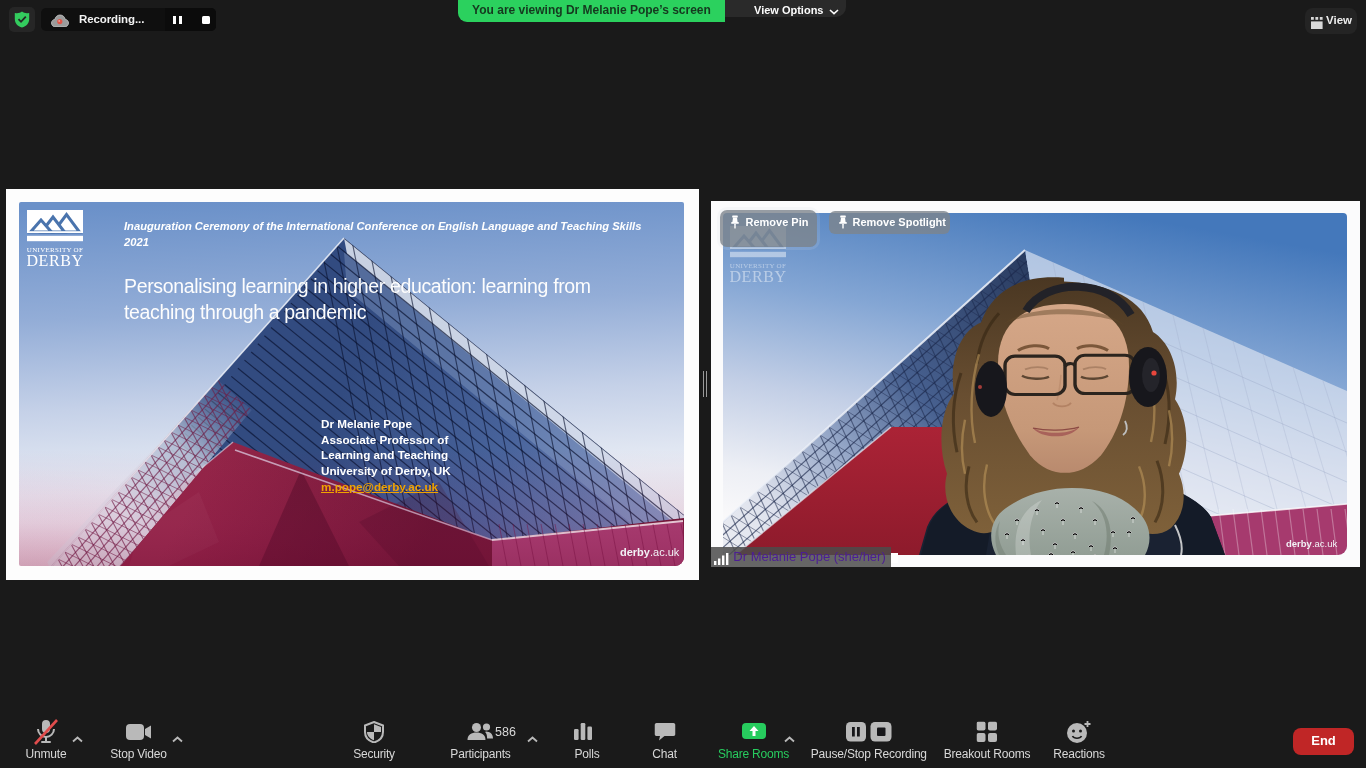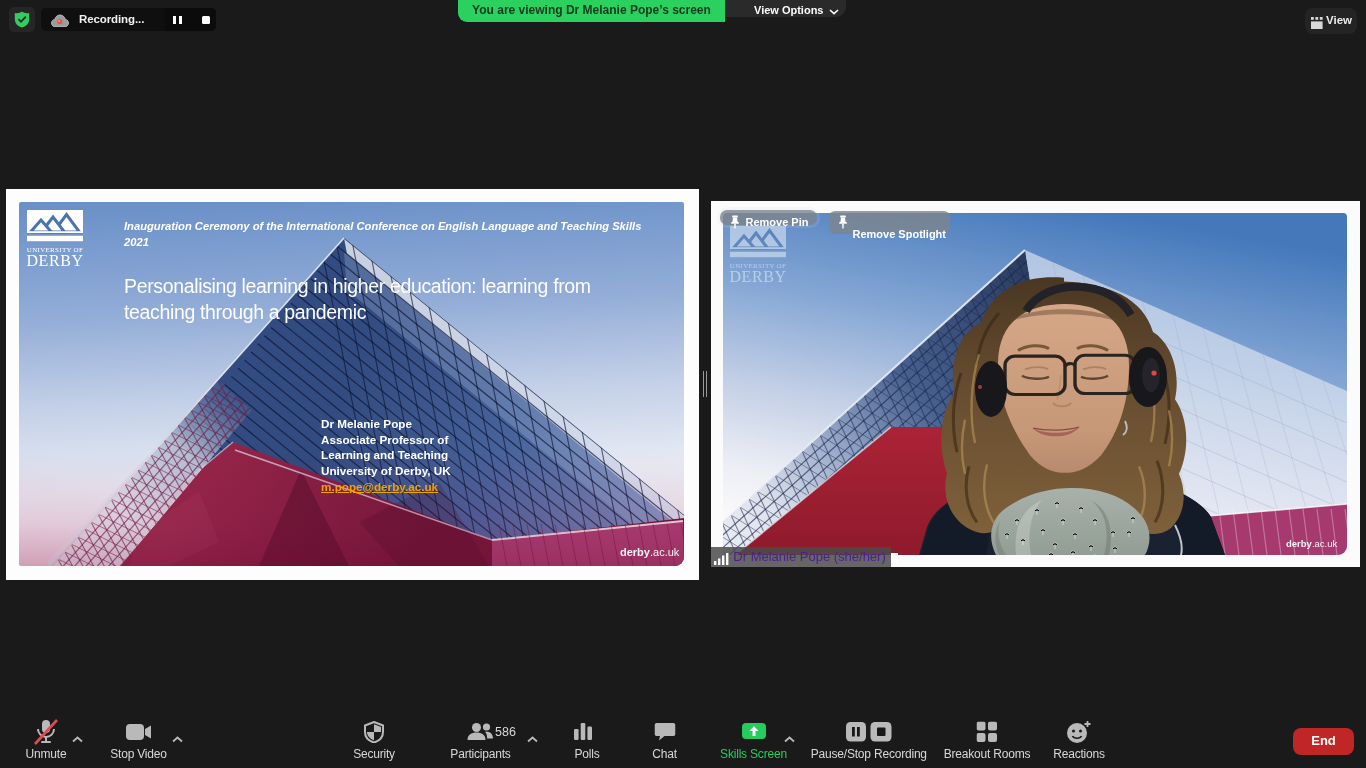--- a/index.html
+++ b/index.html
@@ -636,41 +636,41 @@
 </g>
 <rect x="0" y="21.2" width="56" height="1.8" fill="#fff"></rect>
 <rect x="0" y="25.8" width="56" height="5.4" fill="#fff"></rect>
 <text x="28" y="42" font-family="Liberation Serif, serif" font-size="7" fill="#fff" text-anchor="middle" letter-spacing="0.3">UNIVERSITY OF</text>
 <text x="28" y="56" font-family="Liberation Serif, serif" font-size="16" fill="#fff" text-anchor="middle" letter-spacing="0.6">DERBY</text>
 </g>
 </svg>
       </div>
   </div>
 
-  <div class="abs" style="left:8.5px;top:9.5px;width:97px;height:15px;background:rgba(125,133,140,0.8);border-radius:7px;box-shadow:0 0 0 3px rgba(215,222,230,0.14);">
+  <div class="abs" style="left:8.5px;top:9.5px;width:97px;height:37px;background:rgba(125,133,140,0.8);border-radius:7px;box-shadow:0 0 0 3px rgba(215,222,230,0.14);">
     <div class="abs" style="left:9px;top:5px;"><svg width="12" height="14" viewBox="0 0 12 14">
 <g fill="#fff">
 <rect x="3.2" y="0.5" width="5.6" height="2" rx="0.6"></rect>
 <path d="M4 2.5 H8 L8.6 7 H3.4 Z"></path>
 <rect x="2.2" y="7" width="7.6" height="1.8" rx="0.6"></rect>
 <rect x="5.3" y="8.8" width="1.4" height="4.6" rx="0.5"></rect>
 </g>
 </svg></div>
     <span style="position:absolute;left:26px;top:5.5px;font-size:11px;font-weight:bold;color:#fff;white-space:nowrap;">Remove Pin</span>
   </div>
   <div class="abs" style="left:117.5px;top:10.5px;width:121px;height:22.5px;background:rgba(125,133,140,0.8);border-radius:6px;">
     <div class="abs" style="left:8px;top:4px;"><svg width="12" height="14" viewBox="0 0 12 14">
 <g fill="#fff">
 <rect x="3.2" y="0.5" width="5.6" height="2" rx="0.6"></rect>
 <path d="M4 2.5 H8 L8.6 7 H3.4 Z"></path>
 <rect x="2.2" y="7" width="7.6" height="1.8" rx="0.6"></rect>
 <rect x="5.3" y="8.8" width="1.4" height="4.6" rx="0.5"></rect>
 </g>
 </svg></div>
-    <span style="position:absolute;left:24px;top:4.5px;font-size:11px;font-weight:bold;color:#fff;white-space:nowrap;margin-top:12px;">Remove Spotlight</span>
+    <span style="position:absolute;left:24px;top:4.5px;font-size:11px;font-weight:bold;color:#fff;white-space:nowrap;">Remove Spotlight</span>
   </div>
 
   <div class="abs" style="left:0.3px;top:346.2px;width:179.5px;height:20.6px;background:rgba(75,75,75,0.85);">
     <div class="abs" style="left:3px;top:4.5px;"><svg width="15" height="12" viewBox="0 0 15 12">
 <g fill="#fff">
 <rect x="0" y="8" width="2.4" height="4"></rect>
 <rect x="4" y="5.5" width="2.4" height="6.5"></rect>
 <rect x="8" y="2.5" width="2.4" height="9.5"></rect>
 <rect x="12" y="0" width="2.4" height="12"></rect>
 </g>
@@ -756,21 +756,21 @@
     </div>
     <div class="tbl" style="color:#d8d8d8;transform:translateX(calc(-50% + 0px))">Chat</div>
   </div>
 <div class="tbb" style="left:753.5px">
     <div class="tbi">
       <svg width="34" height="18" viewBox="0 0 34 18">
 <rect x="5" y="0" width="24" height="16" rx="4" fill="#27cc5e"></rect>
 <path d="M17 3 L21.5 8 L18.5 8 L18.5 13 L15.5 13 L15.5 8 L12.5 8 Z" fill="#fff"></path>
 </svg>
     </div>
-    <div class="tbl" style="color:#27cc5e;transform:translateX(calc(-50% + 0px))">Skills Screen</div>
+    <div class="tbl" style="color:#27cc5e;transform:translateX(calc(-50% + 0px))">Share Rooms</div>
   </div>
 <div class="chev" style="left:783.5px;"><svg width="11" height="7" viewBox="0 0 11 7">
       <path d="M1 5.5 L5.5 1.5 L10 5.5" stroke="#b9b9b9" stroke-width="1.8" fill="none"></path>
     </svg></div>
 <div class="tbb" style="left:868.8px">
     <div class="tbi">
       <svg width="46" height="20" viewBox="0 0 46 20">
 <rect x="0" y="0" width="20" height="19.5" rx="4.5" fill="#b9b9b9"></rect>
 <rect x="6" y="5" width="2.8" height="9.5" fill="#17171a"></rect>
 <rect x="11" y="5" width="2.8" height="9.5" fill="#17171a"></rect>

